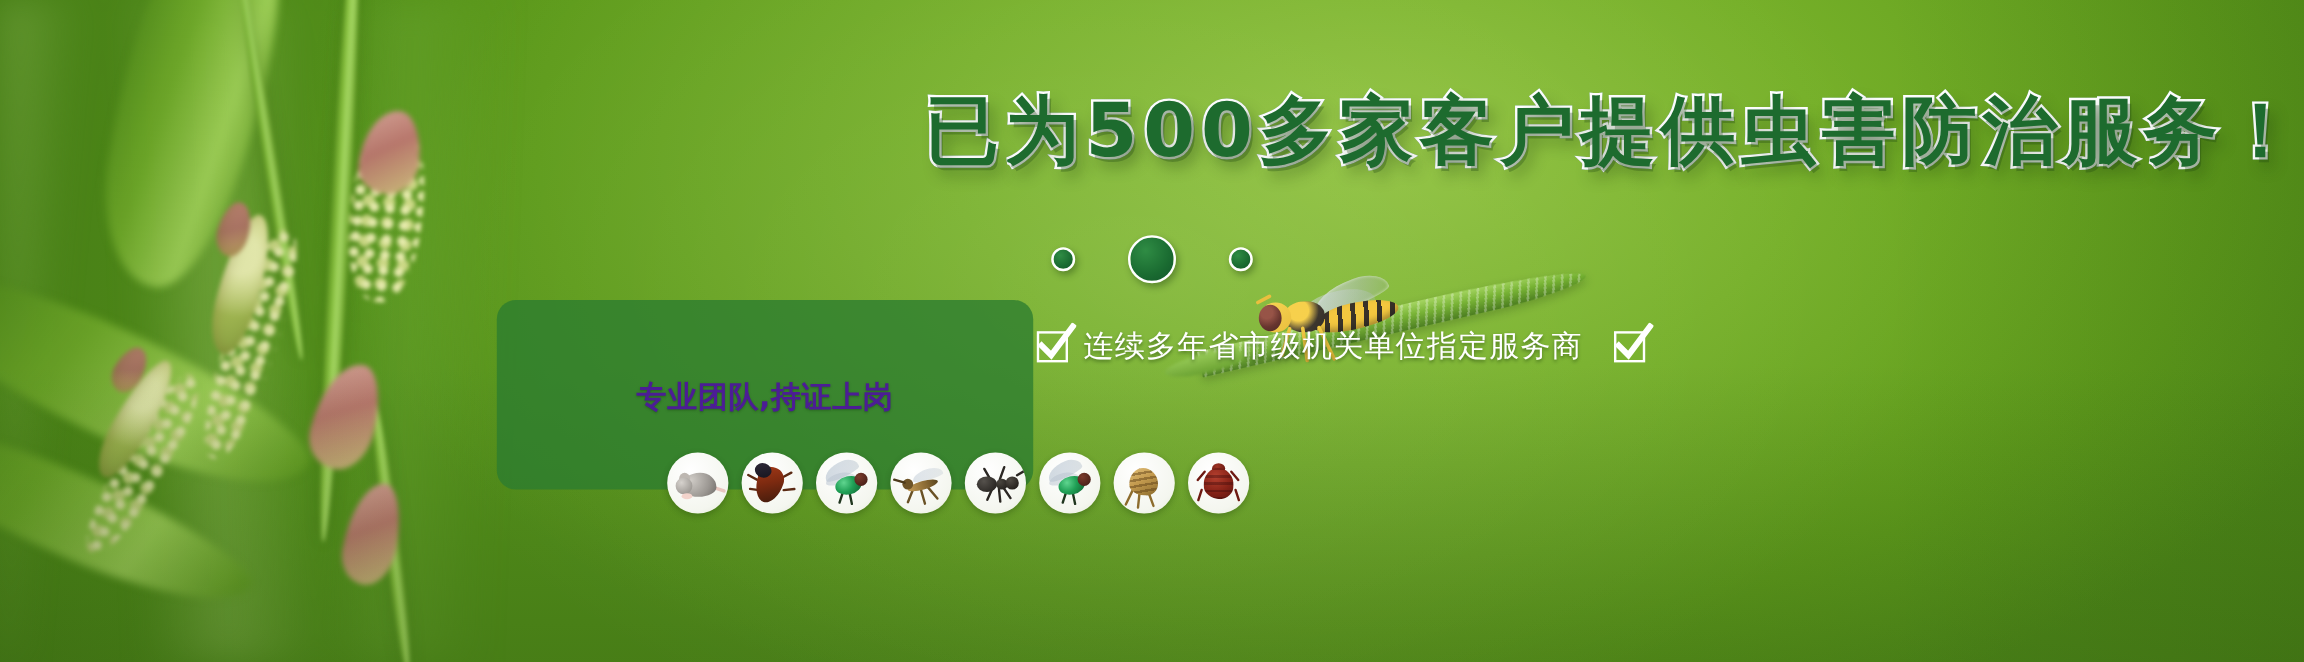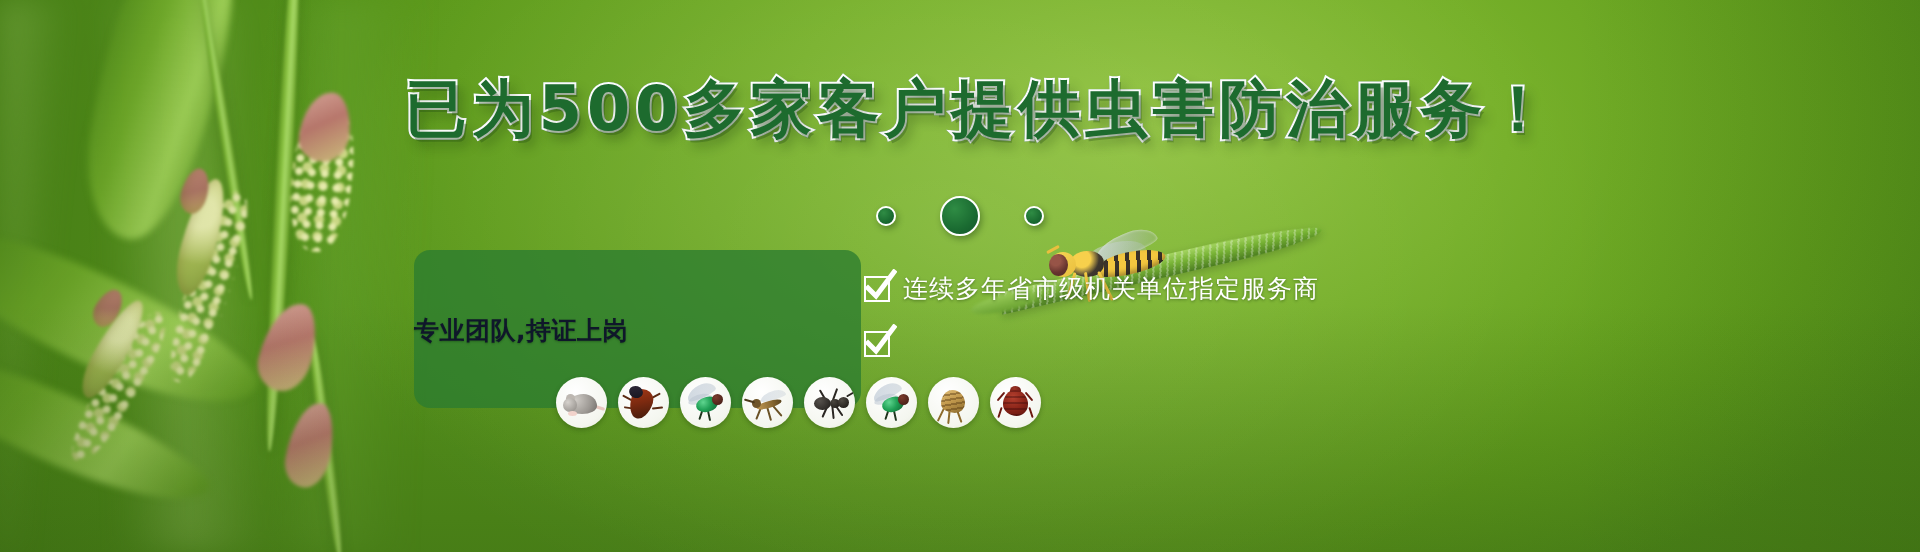--- a/index.html
+++ b/index.html
@@ -158,21 +158,21 @@
   .fly .l3 { left: 64px; top: 38px; transform: rotate(-26deg); height: 32px; }
   .fly .f-ant {
     position: absolute; left: 6px; top: 16px; width: 14px; height: 3px;
     background: #e8b92c; border-radius: 2px; transform: rotate(-28deg);
   }
 
   
   .headline {
     position: absolute;
     left: 0; right: 0; top: 78px;
-    text-align: center;
+    text-align: right;
     font-size: 62px;
     line-height: 1;
     font-weight: bold;
     letter-spacing: 5px;
     color: #1d6b2e;
     font-family: "DejaVu Sans", "Liberation Sans", sans-serif;
     white-space: nowrap;
     -webkit-text-stroke: 4px #ffffff;
     paint-order: stroke fill;
     text-shadow:
@@ -208,36 +208,36 @@
     left: 414px; top: 250px;
     width: 447px; height: 158px;
     background: rgba(44,124,48,.78);
     border-radius: 16px;
     display: flex; flex-direction: column;
     justify-content: center;
     gap: 7px;
     padding: 8px 0 6px;
   }
   .panel-line {
-    color: #0f172a;
+    color: #4c1d95;
     font-weight: bold;
-    text-align: left;
+    text-align: center;
     white-space: nowrap;
     font-family: "DejaVu Sans", "Liberation Sans", sans-serif;
     text-shadow: 0 1px 2px rgba(10,40,5,.35);
   }
   .panel-line.l1 { font-size: 25px; letter-spacing: .5px; }
   .panel-line.l2 { font-size: 27px; letter-spacing: .5px; }
   .panel-line.l3 { font-size: 27px; letter-spacing: .5px; }
 
   
   .checklist {
     position: absolute;
     left: 864px; top: 272px;
-    display: flex; flex-direction: column;
+    display: flex; flex-direction: row;
     gap: 26px;
   }
   .check-row { display: flex; align-items: center; gap: 13px; }
   .check-box {
     position: relative;
     width: 26px; height: 26px;
     border: 2px solid #ffffff;
     flex: 0 0 auto;
   }
   .check-box svg { position: absolute; left: -3px; top: -9px; }

